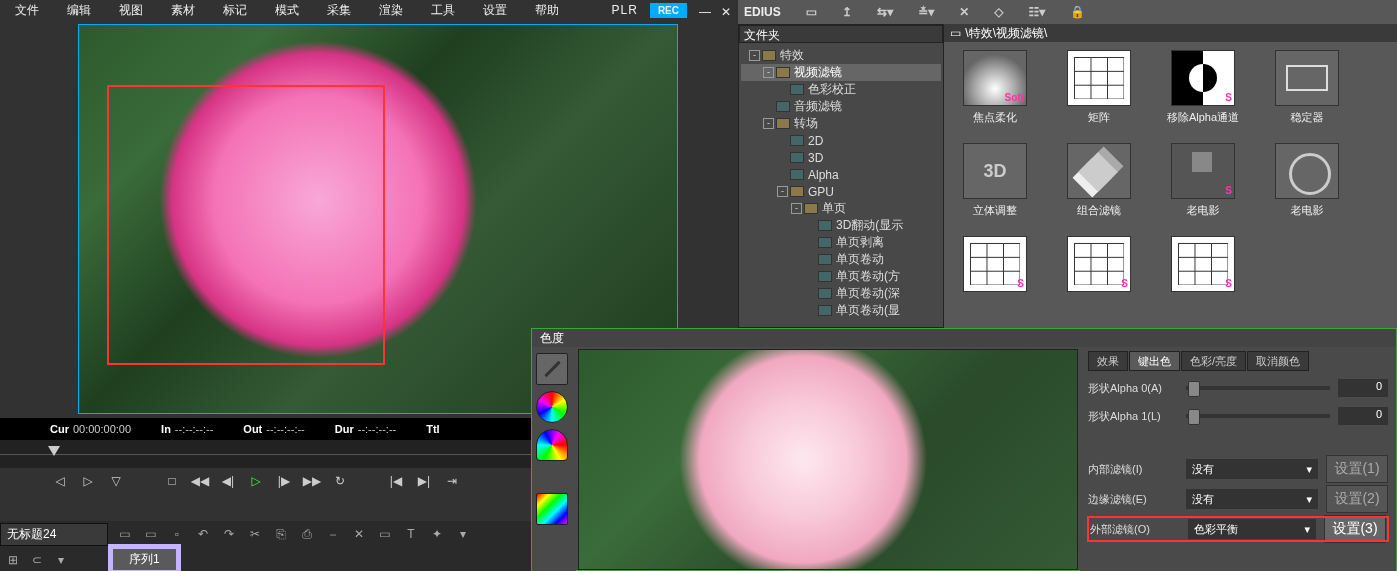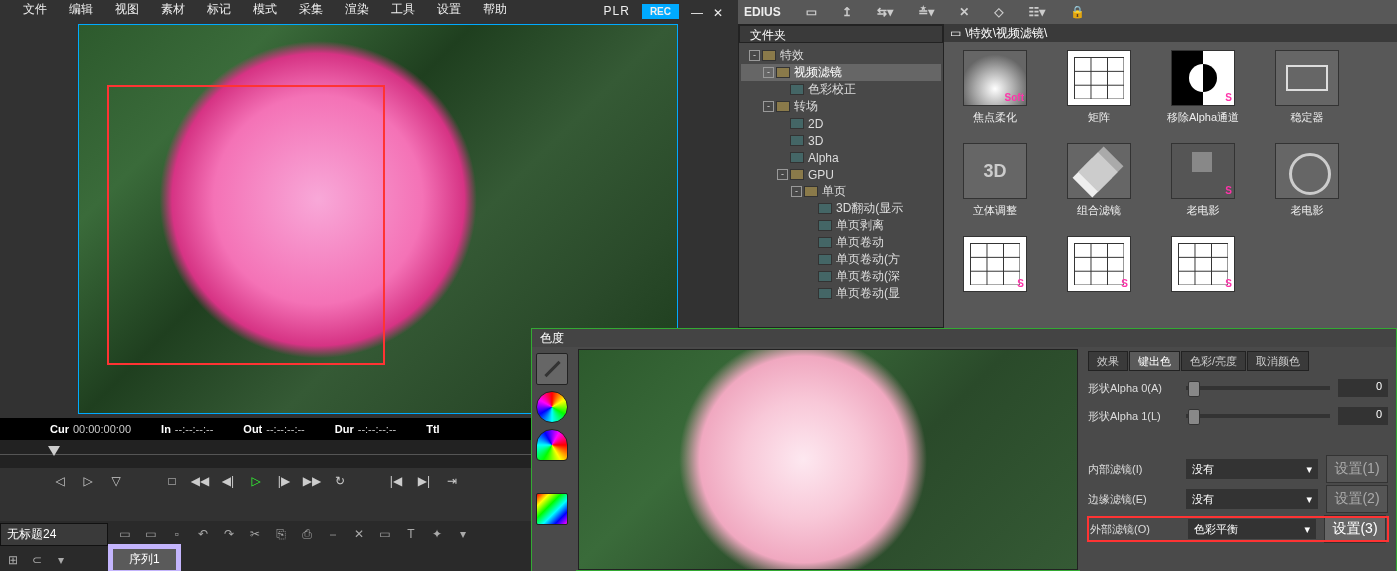--- a/index.html
+++ b/index.html
@@ -1,19 +1,19 @@
 <!DOCTYPE html>
 <html><head>
 <meta charset="utf-8">
 <style>
 *{margin:0;padding:0;box-sizing:border-box;font-family:"Microsoft YaHei",Arial,sans-serif;user-select:none}
 body{background:#2b2b2b;width:1397px;height:571px;overflow:hidden;position:relative;color:#ccc;font-size:12px}
 
 .vidpanel{position:absolute;left:0;top:0;width:738px;height:571px;background:#323232}
-.menubar{height:20px;background:#323232;display:flex;align-items:flex-end;padding:0 15px;gap:6px}
+.menubar{height:20px;background:#323232;display:flex;align-items:center;padding:0 7px;gap:12px}
 .menubar span{padding:2px 8px;color:#eee;cursor:pointer}
 .menubar .tail{margin-left:auto;display:flex;align-items:center;gap:4px}
 .plr{color:#fff;font-weight:normal;letter-spacing:1px}
 .rec{background:#0af;color:#fff;padding:1px 3px;font-size:10px;font-weight:bold}
 .minbtn,.closebtn{width:18px;height:14px;color:#ccc;text-align:center}
 .viewport{margin:4px 40px 4px 78px;width:600px;height:390px;background:#000;border:1px solid #0af;position:relative;overflow:hidden}
 .flower-bg{position:absolute;inset:0;background:radial-gradient(circle at 40% 45%,#f8a8d8 0%,#f472b6 25%,#d63384 35%,transparent 38%),linear-gradient(135deg,#2d5a2d 0%,#3a6b3a 20%,#1f3f1f 40%,#355a35 60%,#2a4a2a 80%,#1a3a1a 100%)}
 .redbox{position:absolute;left:28px;top:60px;width:278px;height:280px;border:2px solid #f33}
 .tcbar{height:22px;background:#000;display:flex;align-items:center;gap:30px;padding:0 50px;color:#ccc;font-size:11px}
 .tcbar b{color:#fff;margin-right:4px}
@@ -31,21 +31,21 @@
 .seqbar{position:absolute;left:0;bottom:0;right:0;height:24px;background:#2a2a2a;display:flex;align-items:center}
 .seqtabs{margin-left:108px;display:flex}
 .seqtab{padding:2px 16px;background:#5a5a5a;color:#fff;border:5px solid #c4b5fd}
 .snapicons{position:absolute;left:4px;bottom:2px;display:flex;gap:6px}
 
 .edius{position:absolute;left:738px;top:0;width:659px;height:328px;background:#585858}
 .ediusbar{height:24px;background:#585858;display:flex;align-items:center;padding:0 6px;gap:25px;color:#eee;font-size:12px;font-weight:bold}
 .ediusbar .icn{color:#ccc}
 .eff-split{display:flex;height:304px}
 .tree{width:206px;background:#484848;border:1px solid #222}
-.tree-hdr{height:18px;background:#3a3a3a;color:#fff;padding:1px 10px;border:1px solid #222}
+.tree-hdr{height:18px;background:#3a3a3a;color:#fff;padding:1px 4px;border:1px solid #222}
 .tree-body{padding:4px 2px;font-size:12px;color:#ddd;overflow:hidden}
 .tn{display:flex;align-items:center;height:17px;white-space:nowrap}
 .tn .ind{display:inline-block}
 .tn .tg{width:11px;height:11px;border:1px solid #999;color:#ddd;font-size:9px;line-height:9px;text-align:center;margin-right:2px}
 .tn .fld{width:14px;height:11px;background:#8a7a4a;margin-right:4px;border:1px solid #333}
 .tn .fx{width:14px;height:11px;background:#466;margin-right:4px;border:1px solid #333;color:#ccc;font-size:7px;text-align:center}
 .tn.sel{background:#666;color:#fff}
 .effgrid{flex:1;background:#585858;display:flex;flex-direction:column}
 .crumb{height:18px;background:#3a3a3a;color:#fff;padding:1px 6px;display:flex;align-items:center;gap:4px}
 .grid{flex:1;padding:8px;display:flex;flex-wrap:wrap;gap:18px;overflow:hidden;align-content:flex-start}
@@ -209,20 +209,26 @@
             <span>视频滤镜</span>
           </div>
           <div class="tn">
             <span class="ind" style="width: 36px;"></span>
             <span style="width: 13px; display: inline-block;"></span>
             <span class="fx"></span>
             <span>色彩校正</span>
           </div>
           <div class="tn">
             <span class="ind" style="width: 22px;"></span>
+            <span style="width: 13px; display: inline-block;"></span>
+            <span class="fx"></span>
+            <span>音频滤镜</span>
+          </div>
+          <div class="tn">
+            <span class="ind" style="width: 22px;"></span>
             <span class="tg">-</span>
             <span class="fld"></span>
             <span>转场</span>
           </div>
           <div class="tn">
             <span class="ind" style="width: 36px;"></span>
             <span style="width: 13px; display: inline-block;"></span>
             <span class="fx"></span>
             <span>2D</span>
           </div>

